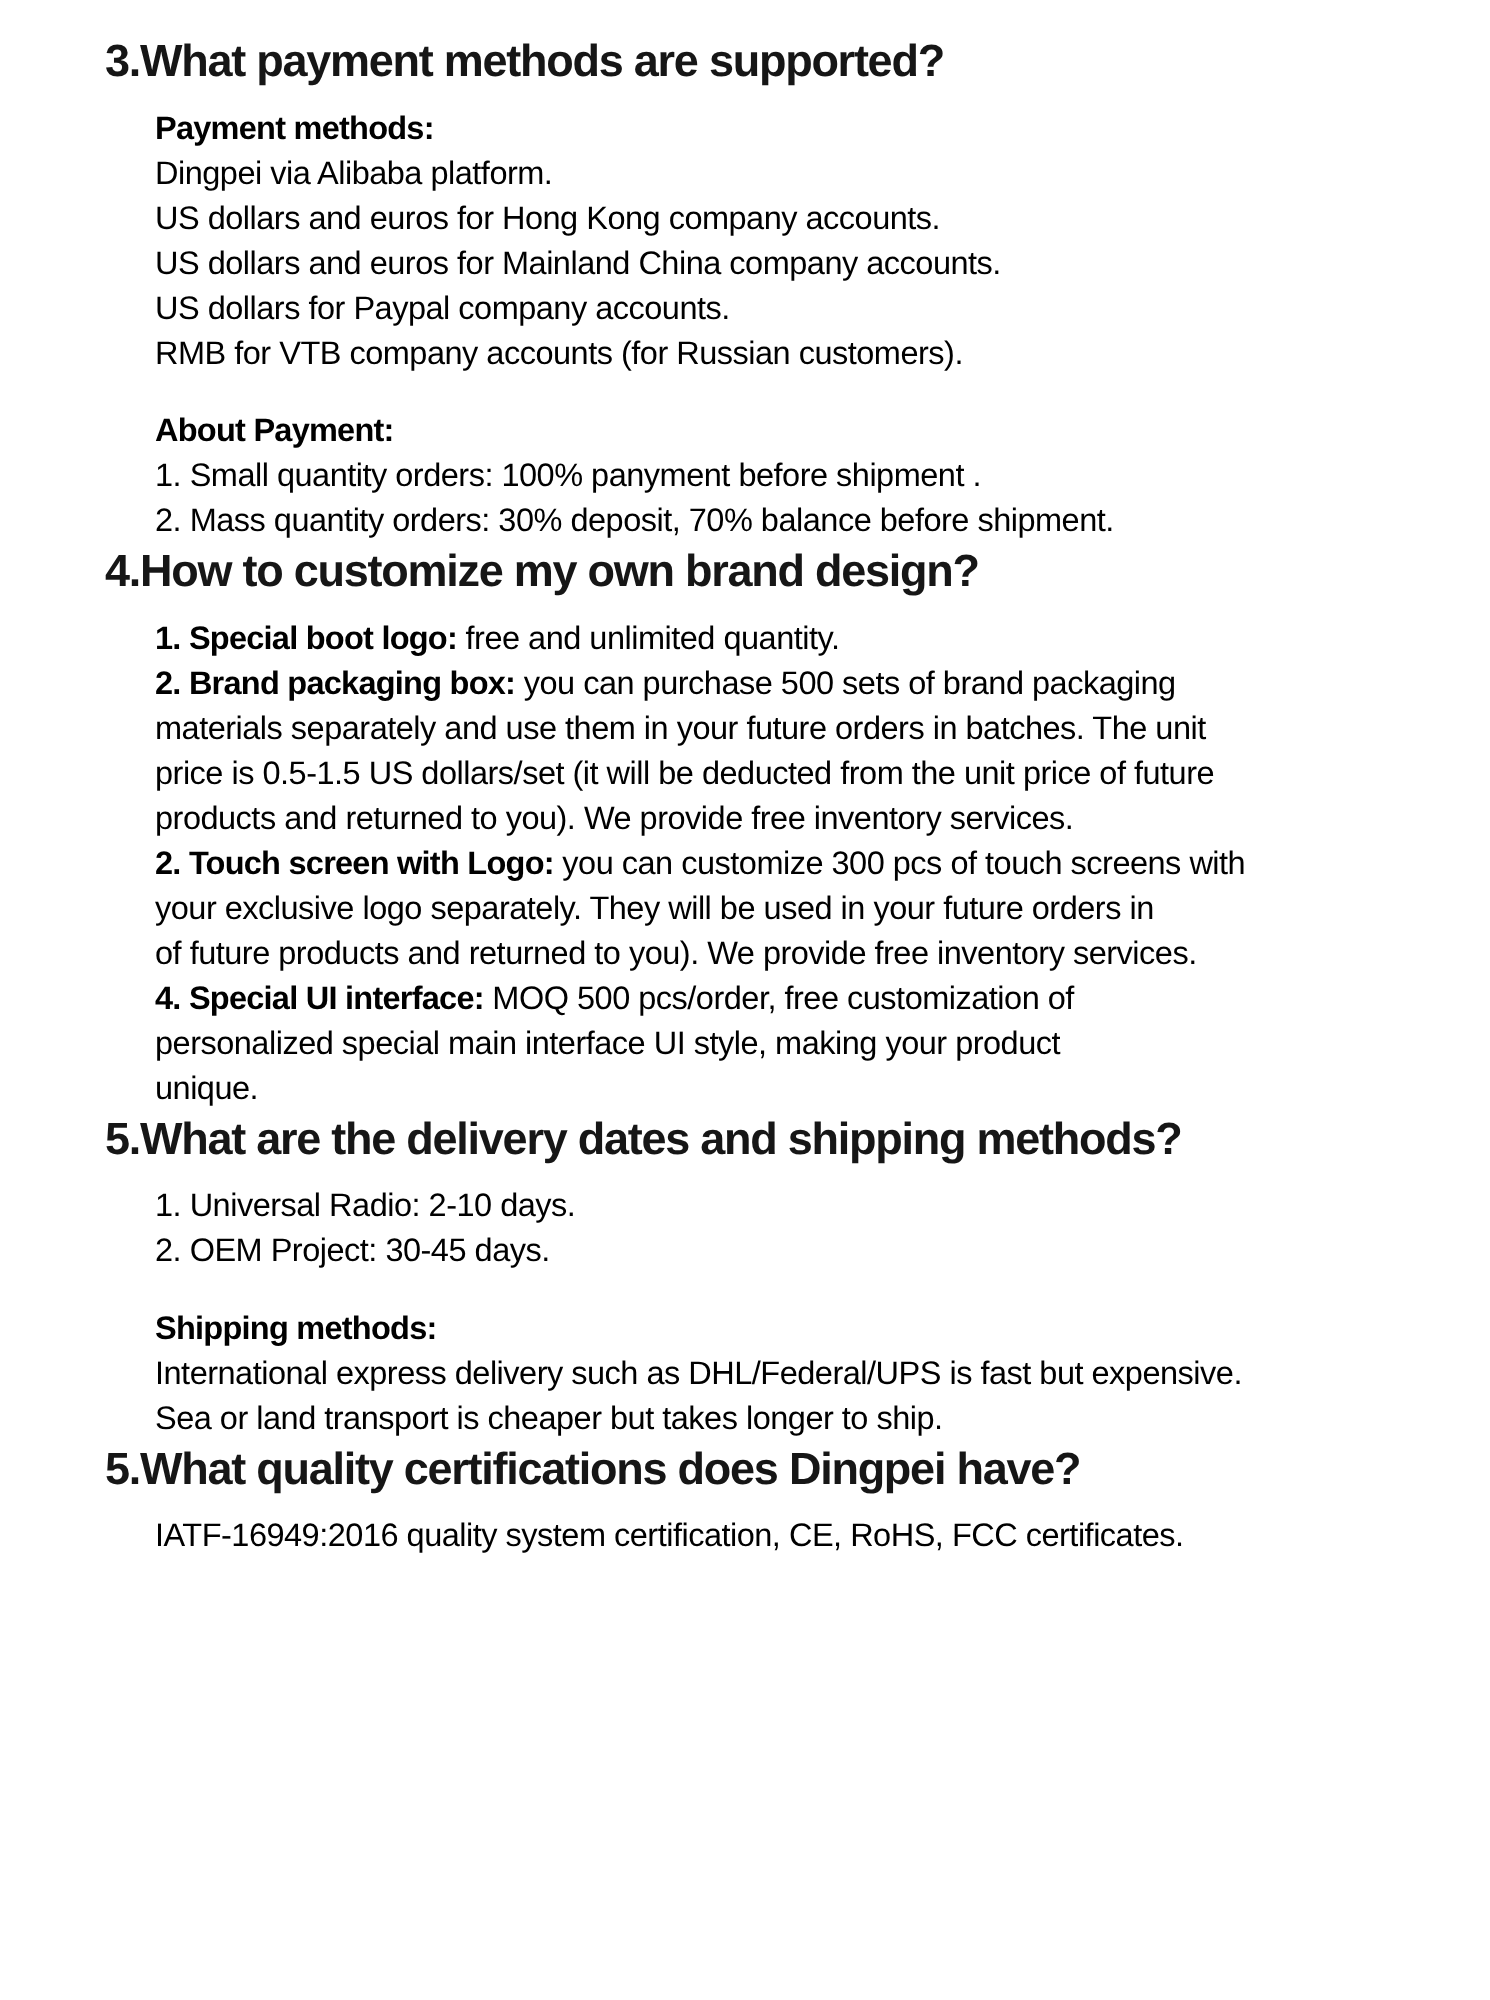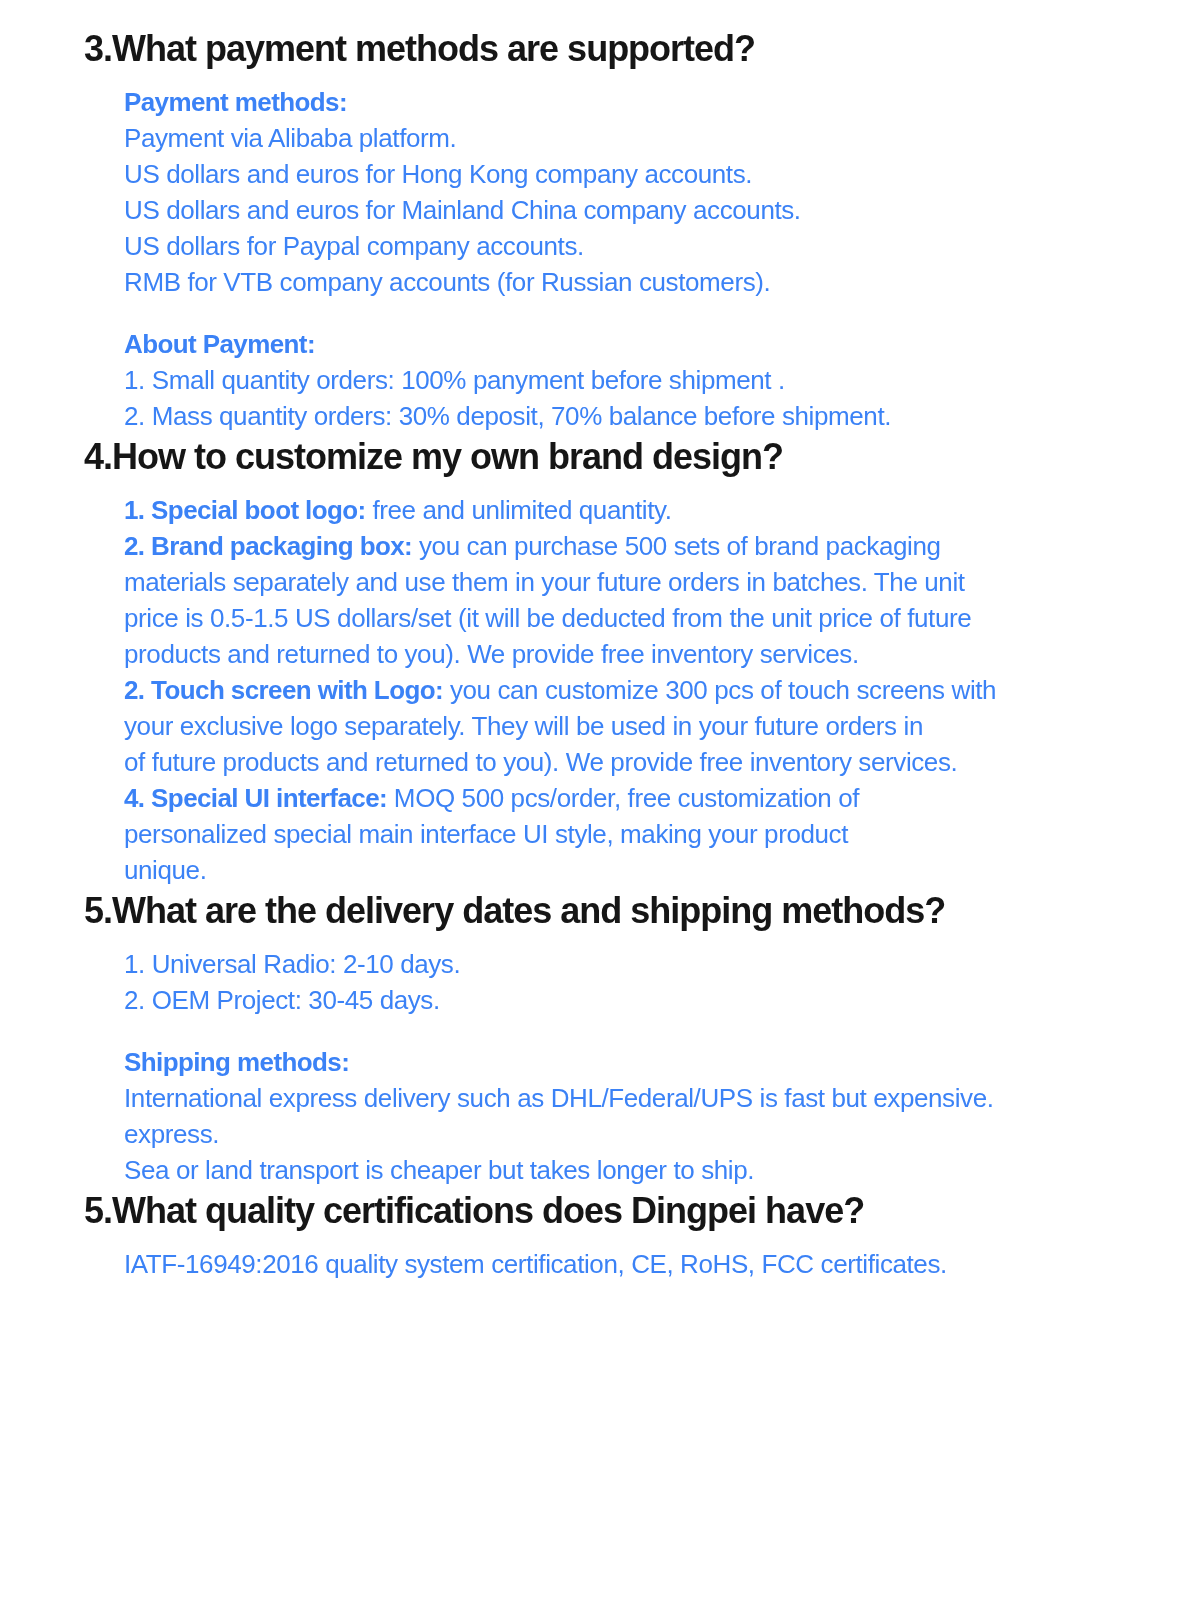--- a/index.html
+++ b/index.html
@@ -34,33 +34,33 @@
   .answer-block {
     margin-left: 124px;
     margin-right: 40px;
   }
   .answer-block + .answer-block { margin-top: 26px; }
   .faq-line {
     font-size: 26px;
     line-height: 36px;
     letter-spacing: -0.4px;
     white-space: pre;
-    color: #3b82f6;
+    color: #000000;
   }
   .run-bold { font-weight: bold; letter-spacing: -0.6px; }
 </style>
 </head>
 <body>
 
 <div class="page" id="faq-root">
     <section class="faq-section">
       <h2 class="faq-question">3.What payment methods are supported?</h2>
       <div class="answer-block">
         <div class="faq-line"><span class="run-bold">Payment methods:</span></div>
-        <div class="faq-line"><span class="run-regular">Payment via Alibaba platform.</span></div>
+        <div class="faq-line"><span class="run-regular">Dingpei via Alibaba platform.</span></div>
         <div class="faq-line"><span class="run-regular">US dollars and euros for Hong Kong company accounts.</span></div>
         <div class="faq-line"><span class="run-regular">US dollars and euros for Mainland China company accounts.</span></div>
         <div class="faq-line"><span class="run-regular">US dollars for Paypal company accounts.</span></div>
         <div class="faq-line"><span class="run-regular">RMB for VTB company accounts (for Russian customers).</span></div>
       </div>
       <div class="answer-block">
         <div class="faq-line"><span class="run-bold">About Payment:</span></div>
         <div class="faq-line"><span class="run-regular">1. Small quantity orders: 100% panyment before shipment .</span></div>
         <div class="faq-line"><span class="run-regular">2. Mass quantity orders: 30% deposit, 70% balance before shipment.</span></div>
       </div>
@@ -83,21 +83,20 @@
     </section>
     <section class="faq-section">
       <h2 class="faq-question">5.What are the delivery dates and shipping methods?</h2>
       <div class="answer-block">
         <div class="faq-line"><span class="run-regular">1. Universal Radio: 2-10 days.</span></div>
         <div class="faq-line"><span class="run-regular">2. OEM Project: 30-45 days.</span></div>
       </div>
       <div class="answer-block">
         <div class="faq-line"><span class="run-bold">Shipping methods:</span></div>
         <div class="faq-line"><span class="run-regular">International express delivery such as DHL/Federal/UPS is fast but expensive.</span></div>
-        <div class="faq-line"><span class="run-regular">express.</span></div>
         <div class="faq-line"><span class="run-regular">Sea or land transport is cheaper but takes longer to ship.</span></div>
       </div>
     </section>
     <section class="faq-section">
       <h2 class="faq-question">5.What quality certifications does Dingpei have?</h2>
       <div class="answer-block">
         <div class="faq-line"><span class="run-regular">IATF-16949:2016 quality system certification, CE, RoHS, FCC certificates.</span></div>
       </div>
     </section>
   </div>

